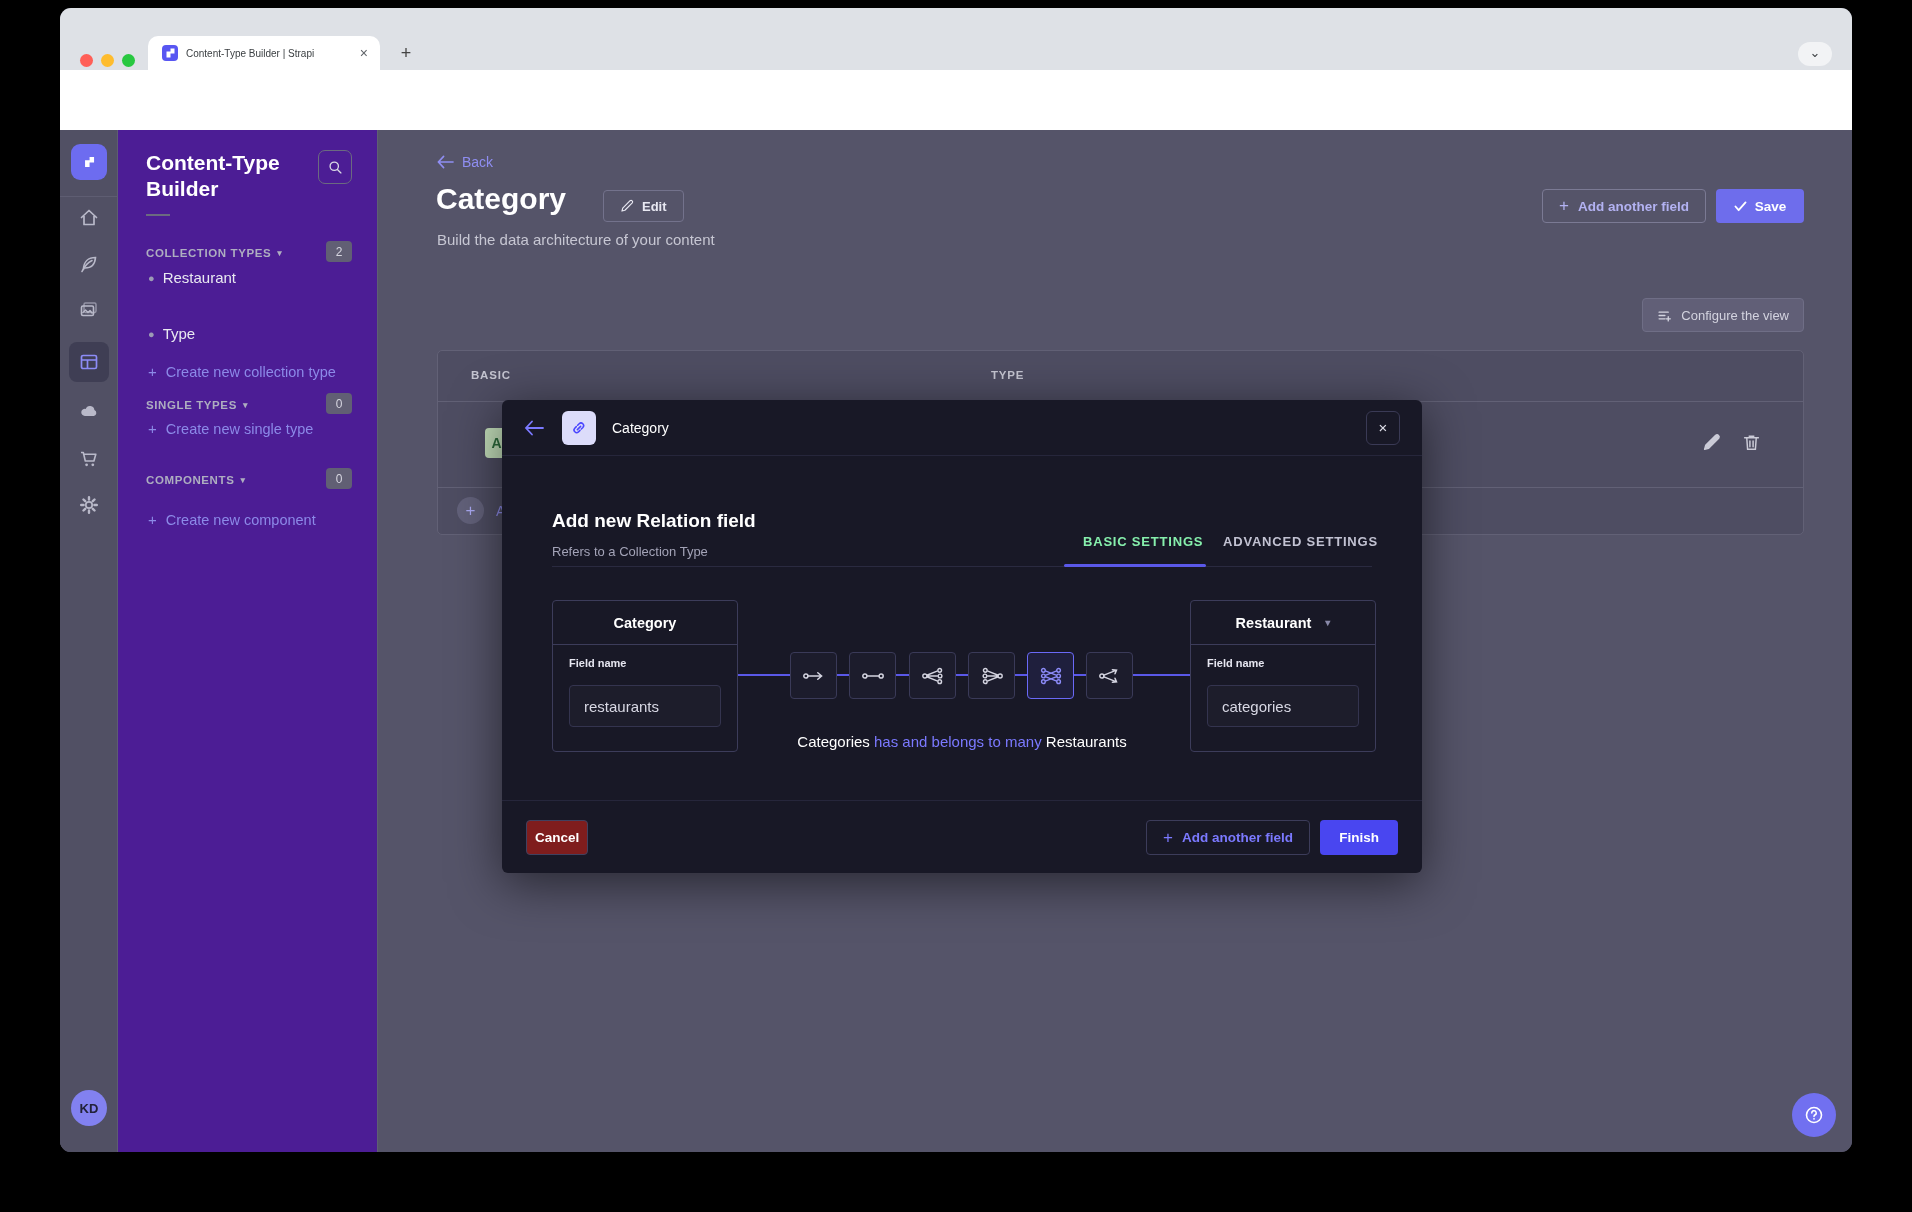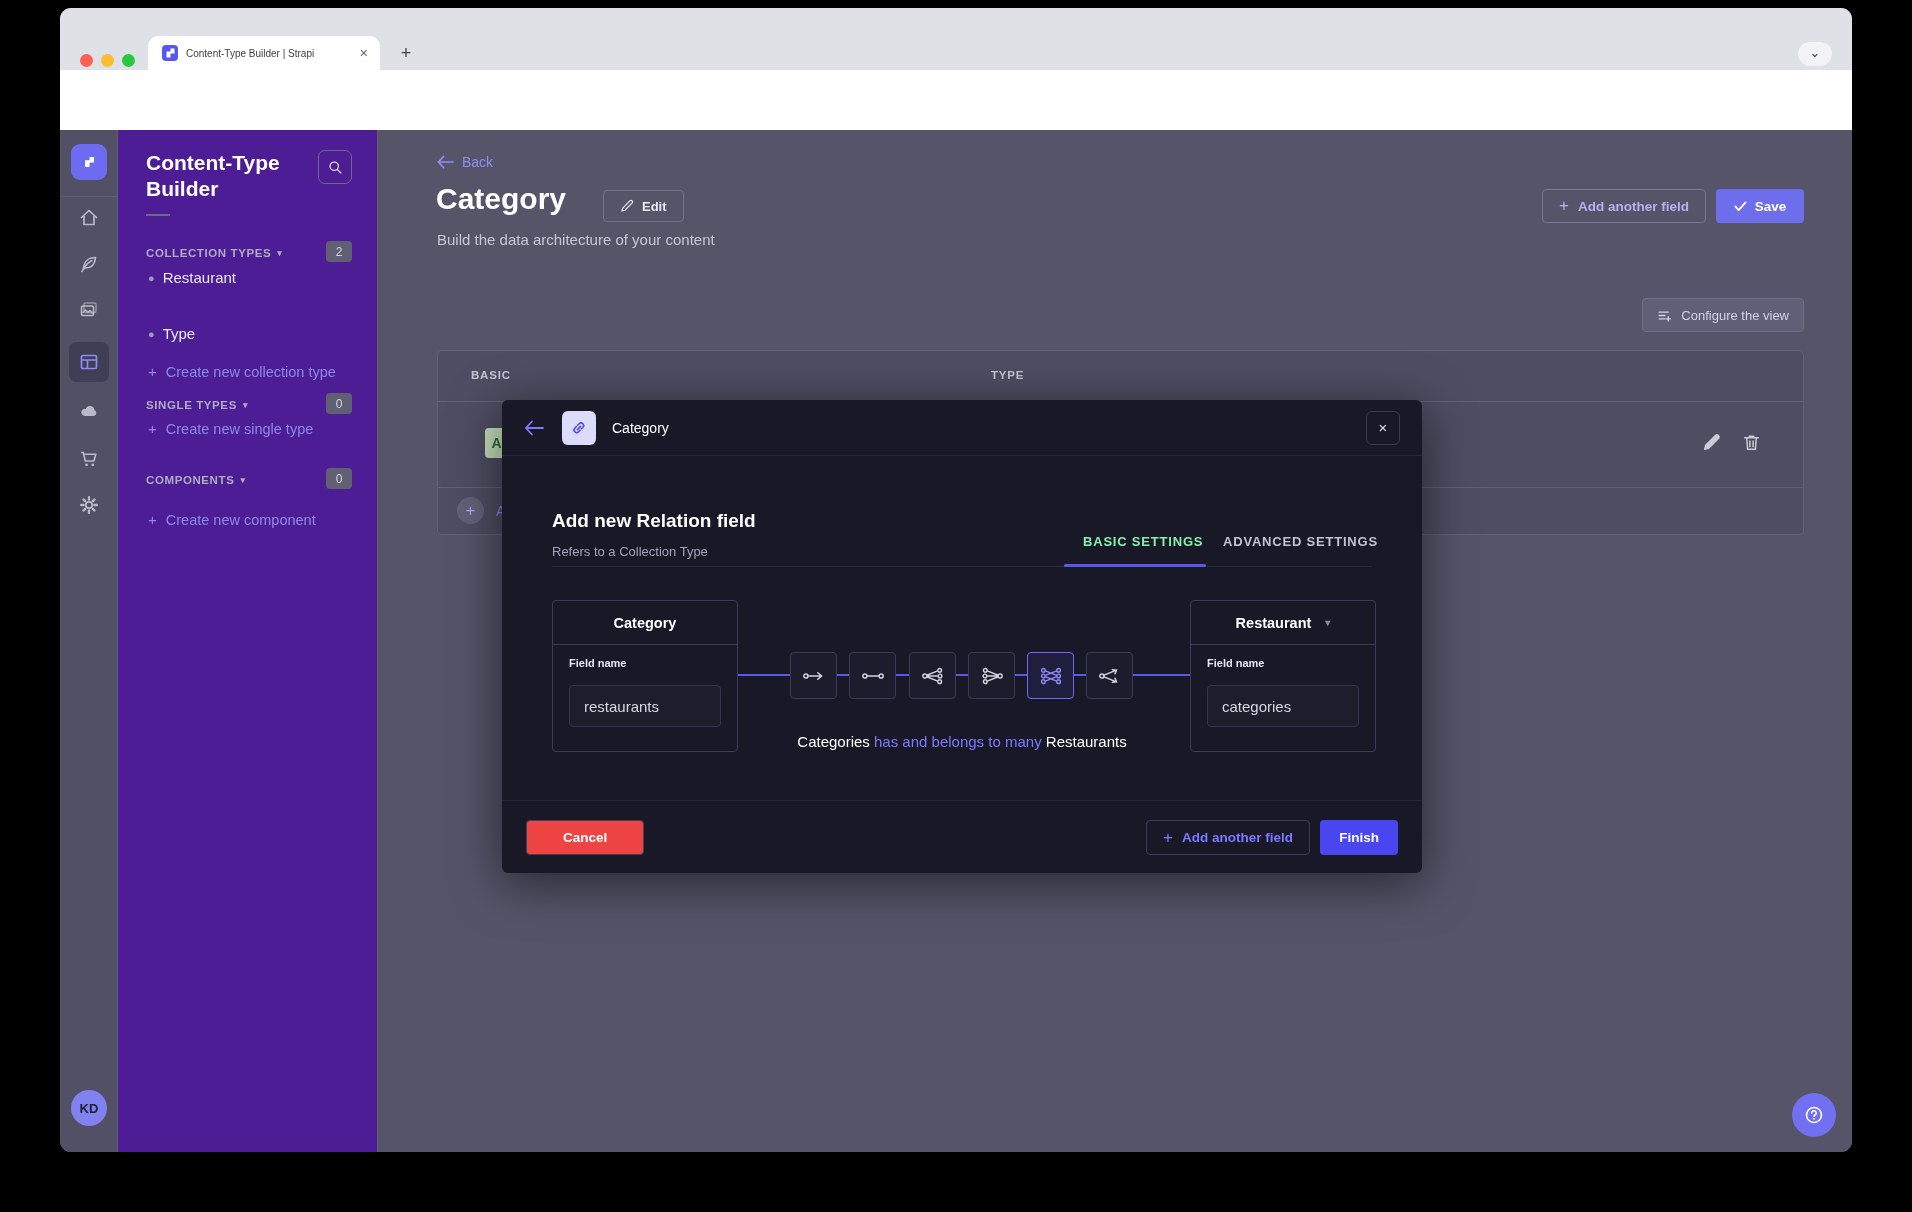--- a/index.html
+++ b/index.html
@@ -88,21 +88,21 @@
   .card-head { height:44px; border-bottom:1px solid #3c3c5a; display:flex; align-items:center; justify-content:center; gap:8px; font-size:14.5px; font-weight:bold; color:#fff; }
   .card-head .chev { color:#8888a8; font-size:10px; }
   .card-label { position:absolute; left:16px; top:56px; font-size:11px; font-weight:bold; color:#e6e6f0; }
   .card-input { position:absolute; left:16px; top:84px; width:152px; height:42px; background:#1d1d2b; border:1px solid #34344f; border-radius:4px; color:#d8d8e4; font-size:15px; padding:0 14px; font-family:"Liberation Sans", sans-serif; }
   .connector { position:absolute; left:236px; top:274px; width:452px; height:2px; background:#5a58e8; z-index:0; }
   .rel-btn { position:absolute; top:252px; width:47px; height:47px; background:#1c1c2c; border:1px solid #3a3a58; border-radius:4px; display:flex; align-items:center; justify-content:center; z-index:1; }
   .rel-btn.selected { border:1px solid #6a69f7; background:#1f1f3d; }
   .m-caption { position:absolute; left:0; top:333px; width:920px; text-align:center; font-size:15px; color:#fff; }
   .m-caption .purple { color:#7b79ff; }
   .m-footer { position:absolute; left:0; bottom:0; width:100%; height:73px; border-top:1px solid #26263b; }
-  .m-cancel { position:absolute; left:24px; top:19px; height:35px; padding:0 36px; background:#ef4444; border:1px solid #41415f; border-radius:4px; color:#fff; font-size:13.5px; font-weight:bold; display:flex; align-items:center; }
+  .m-cancel { position:absolute; left:24px; top:19px; height:35px; padding:0 8px; background:#7f1d1d; border:1px solid #41415f; border-radius:4px; color:#fff; font-size:13.5px; font-weight:bold; display:flex; align-items:center; }
   .m-add { position:absolute; right:112px; top:19px; height:35px; padding:0 16px; border:1px solid #3c3c5a; border-radius:4px; color:#7b79ff; font-size:13.5px; font-weight:bold; display:flex; align-items:center; gap:9px; }
   .m-finish { position:absolute; right:24px; top:19px; height:35px; padding:0 19px; background:#4946f0; border-radius:4px; color:#fff; font-size:13.5px; font-weight:bold; display:flex; align-items:center; }
   svg { display:block; }
 </style>
 </head>
 <body>
 
 <div class="stage">
   <div class="window">
 

